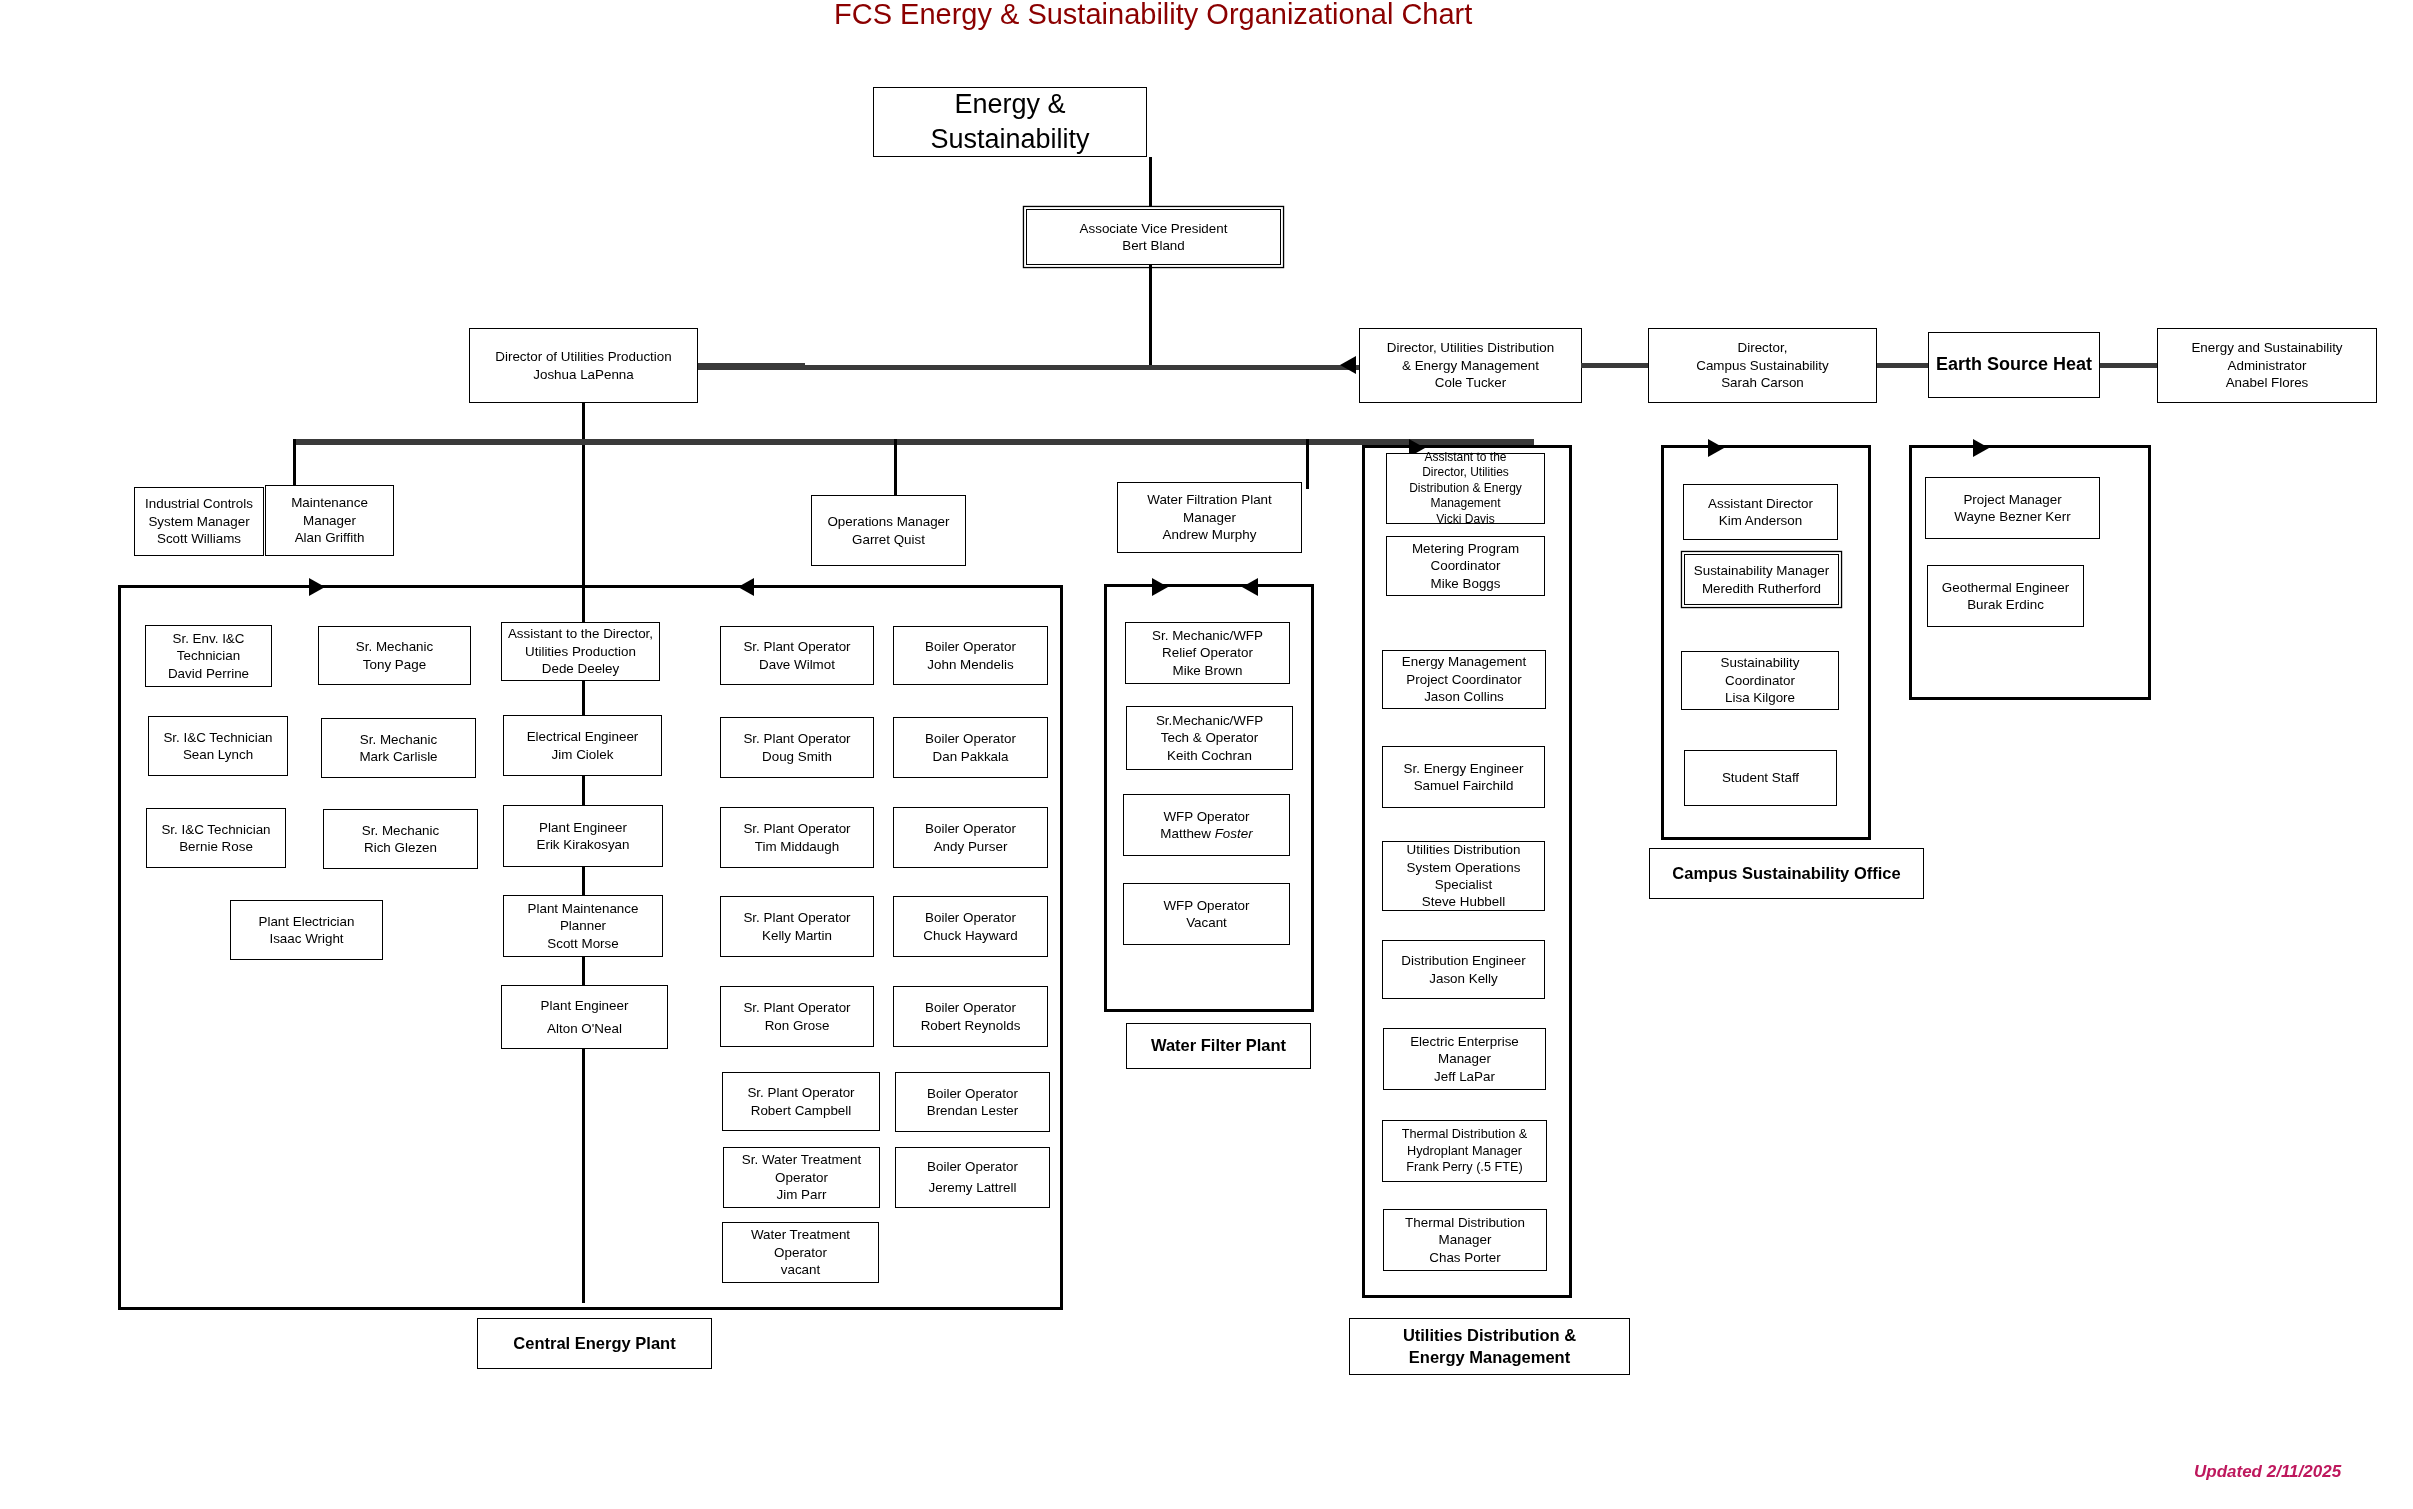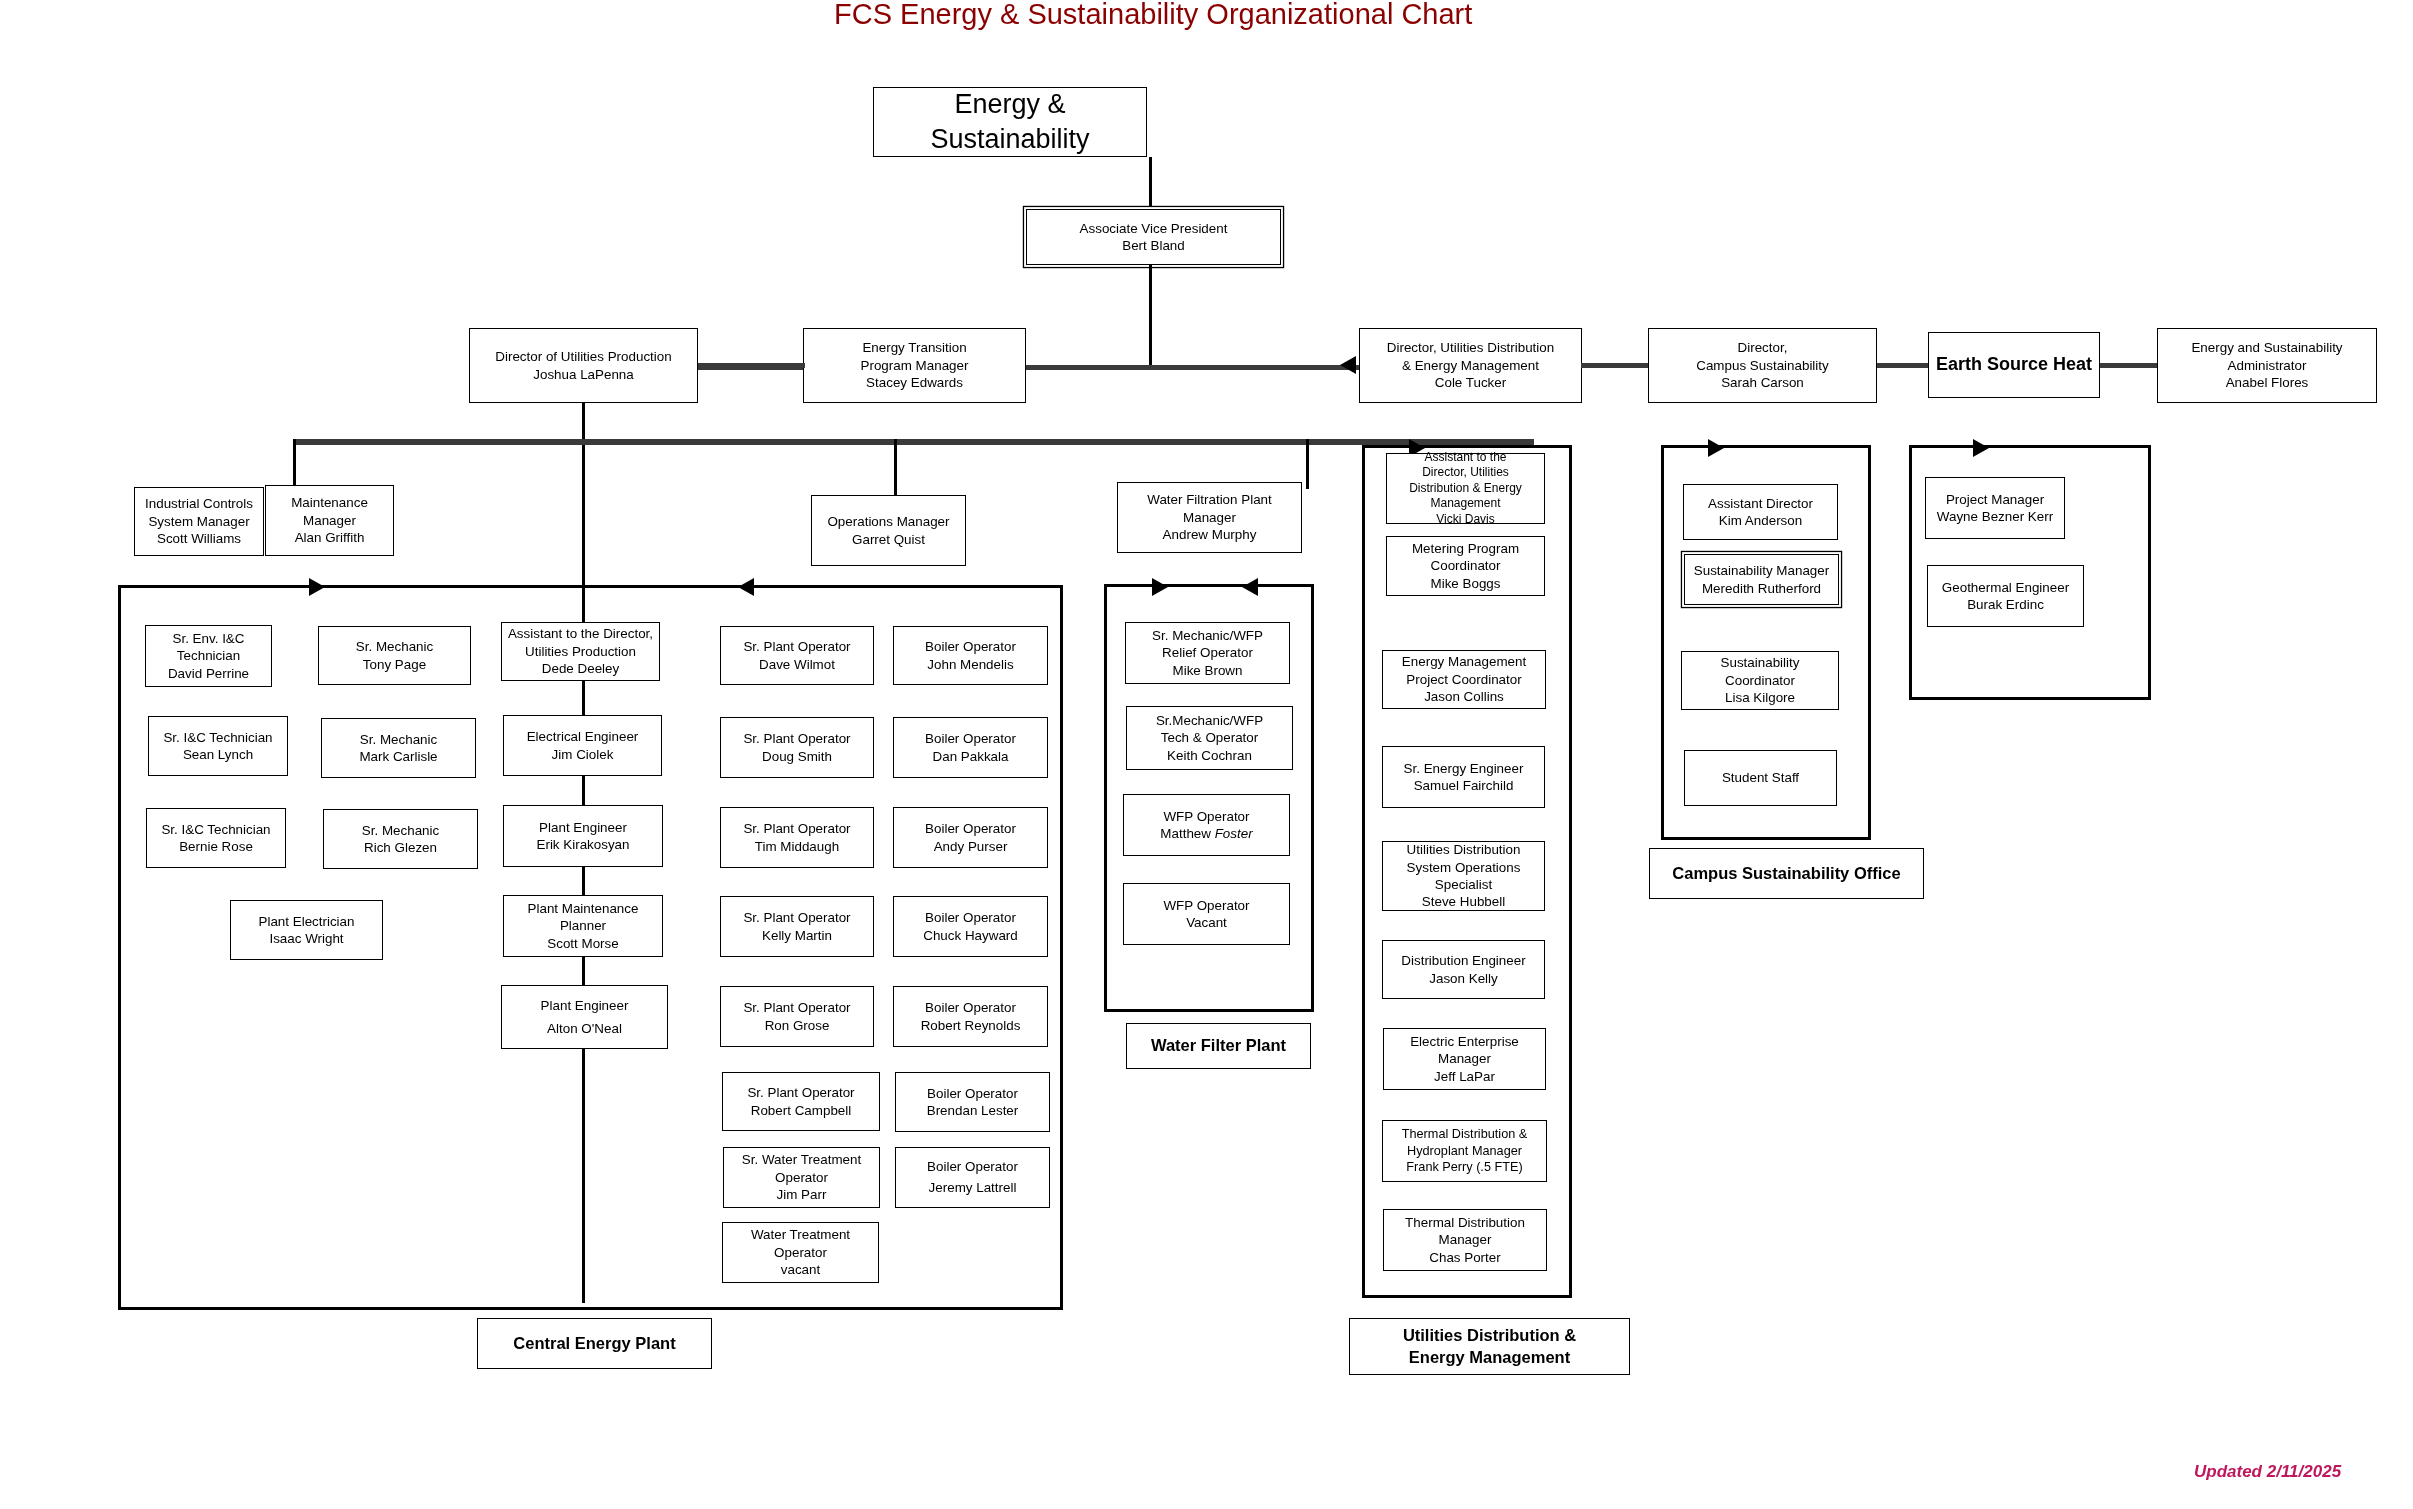--- a/index.html
+++ b/index.html
@@ -45,25 +45,20 @@
     <span class="ln">Bert Bland</span>
   </div>
   <div class="line" style="left:1149px;top:265px;width:2.5px;height:102px;"></div>
   <div class="line thick" style="left:694px;top:365px;width:694px;height:5.1px;"></div>
 
   <div class="box" style="left:469px;top:328px;width:229px;height:75px;flex-direction:column;">
     <span class="ln">Director of Utilities Production</span>
     <span class="ln">Joshua LaPenna</span>
   </div>
 
-  <div class="box" style="left:803px;top:328px;width:223px;height:75px;flex-direction:column;">
-    <span class="ln">Energy  Transition</span>
-    <span class="ln">Program Manager</span>
-    <span class="ln">Stacey Edwards</span>
-  </div>
   <div class="line thick" style="left:698px;top:363px;width:107px;height:5.1px;"></div>
 
   <div class="box" style="left:1359px;top:328px;width:223px;height:75px;flex-direction:column;">
     <span class="ln">Director, Utilities Distribution</span>
     <span class="ln">&amp; Energy Management</span>
     <span class="ln">Cole Tucker</span>
   </div>
   <div class="arrow left" style="left:1340px;top:356px;"></div>
   <div class="line thick" style="left:1387px;top:363px;width:0px;height:5.1px;"></div>
 
@@ -327,21 +322,21 @@
   </div>
   <div class="box" style="left:1681px;top:651px;width:158px;height:59px;flex-direction:column;">
     <span class="ln">Sustainability</span>
     <span class="ln">Coordinator</span>
     <span class="ln">Lisa Kilgore</span>
   </div>
   <div class="box" style="left:1684px;top:750px;width:153px;height:56px;flex-direction:column;">
     <span class="ln">Student Staff</span>
   </div>
 
-  <div class="box" style="left:1925px;top:477px;width:140px;height:62px;flex-direction:column;">
+  <div class="box" style="left:1925px;top:477px;width:175px;height:62px;flex-direction:column;">
     <span class="ln">Project Manager</span>
     <span class="ln">Wayne Bezner Kerr</span>
   </div>
   <div class="box" style="left:1927px;top:565px;width:157px;height:62px;flex-direction:column;">
     <span class="ln">Geothermal Engineer</span>
     <span class="ln">Burak Erdinc</span>
   </div>
 
   <div class="box bold" style="left:477px;top:1318px;width:235px;height:51px;">
     <span class="ln">Central Energy Plant</span>

